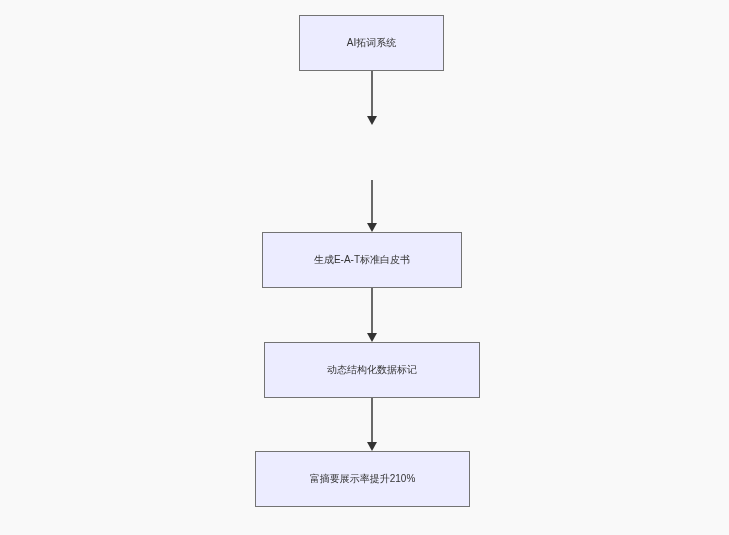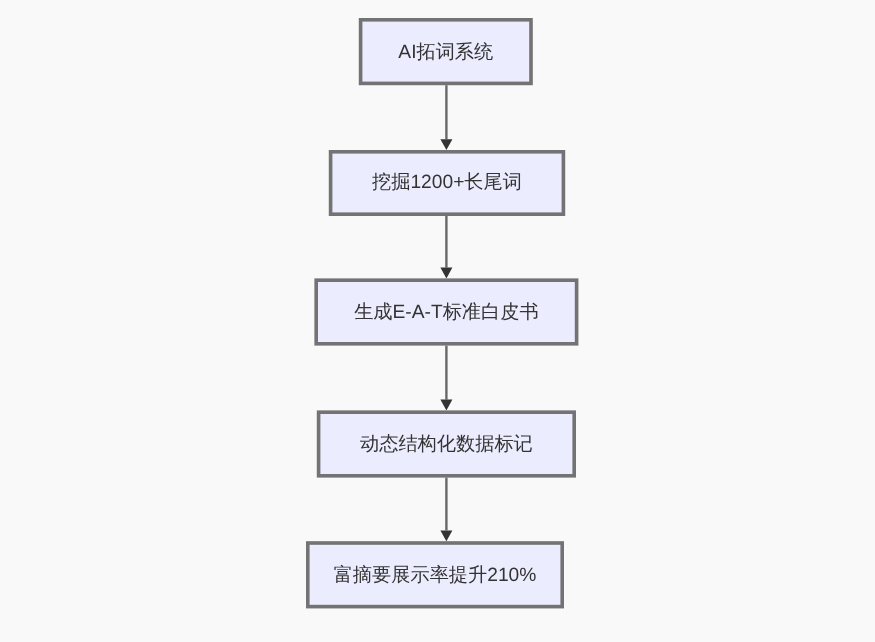--- a/index.html
+++ b/index.html
@@ -12,32 +12,32 @@
     font-family: "Liberation Sans", sans-serif;
   }
   .canvas {
     position: absolute;
     inset: 0;
   }
   .node {
     position: absolute;
     box-sizing: border-box;
     background: #ececff;
-    border: 3px solid #737373;
+    border: 1px solid #737373;
     color: #333333;
-    font-size: 16px;
+    font-size: 10px;
     display: flex;
     align-items: center;
     justify-content: center;
     text-align: center;
     white-space: nowrap;
   }
   .n1 { left: 299px; top: 15px;  width: 145px; height: 56px; }
   .n2 { left: 274px; top: 125px; width: 197px; height: 55px; }
-  .n3 { left: 262px; top: 232px; width: 220px; height: 56px; }
+  .n3 { left: 262px; top: 232px; width: 200px; height: 56px; }
   .n4 { left: 264px; top: 342px; width: 216px; height: 56px; text-align: center; }
   .n5 { left: 255px; top: 451px; width: 215px; height: 56px; }
 
   .edge {
     position: absolute;
     left: 366px;
     width: 12px;
     display: flex;
     flex-direction: column;
     align-items: center;
@@ -64,21 +64,20 @@
 
 <div class="canvas">
 
   <div class="node n1">AI拓词系统</div>
 
   <div class="edge e1">
     <div class="line"></div>
     <div class="head"></div>
   </div>
 
-  <div class="node n2">挖掘1200+长尾词</div>
 
   <div class="edge e2">
     <div class="line"></div>
     <div class="head"></div>
   </div>
 
   <div class="node n3">生成E-A-T标准白皮书</div>
 
   <div class="edge e3">
     <div class="line"></div>

